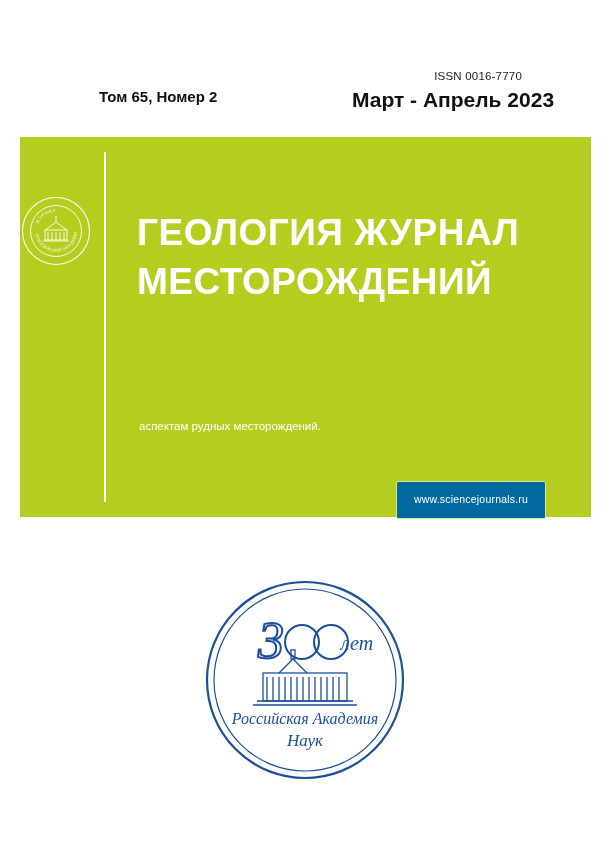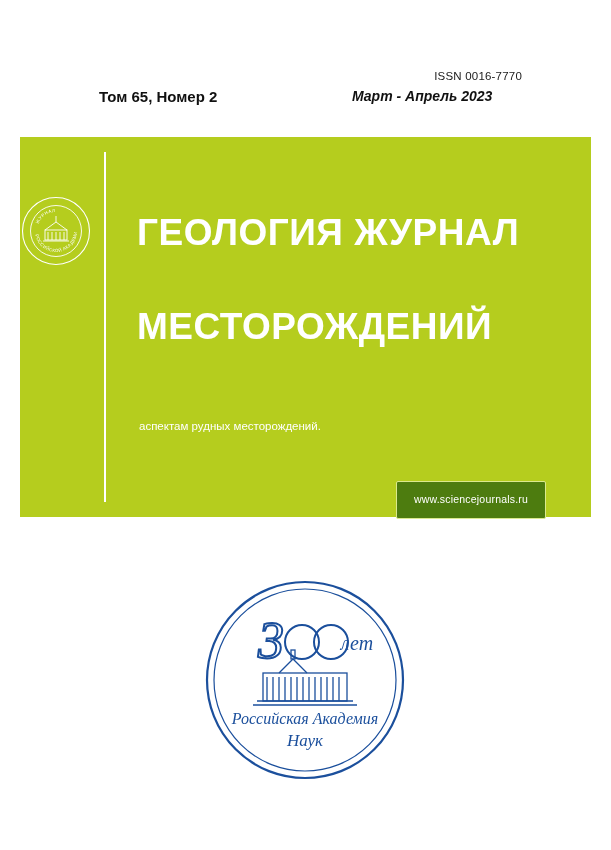--- a/index.html
+++ b/index.html
@@ -39,25 +39,24 @@
     top: 88px;
     font-size: 15px;
     font-weight: bold;
     color: #111111;
     white-space: nowrap;
   }
   .dates {
     position: absolute;
     left: 352px;
     top: 88px;
-    font-size: 14px;
+    font-size: 21px;
     font-weight: bold;
     color: #111111;
     white-space: nowrap;
-    font-style: italic;
   }
 
   
   .band {
     position: absolute;
     left: 20px;
     top: 137px;
     width: 571px;
     height: 380px;
     background: #b5cd1e;
@@ -85,41 +84,41 @@
     position: absolute;
     left: 137px;
     top: 208px;
     width: 440px;
     color: #ffffff;
     font-size: 37px;
     font-weight: bold;
     line-height: 1.33;
     letter-spacing: 0.5px;
   }
-  .title .line2 { display: block; margin-top: 45px; }
+  .title .line2 { display: block; }
 
   
   .subtitle {
     position: absolute;
     left: 139px;
     top: 418px;
     width: 360px;
     color: #ffffff;
     font-size: 11.5px;
     line-height: 1.55;
   }
 
   
   .site-badge {
     position: absolute;
     left: 396px;
     top: 481px;
     width: 148px;
     height: 36px;
-    background: #4d7c0f;
+    background: #0369a1;
     border: 1px solid #dbe98e;
     border-radius: 2px;
   }
   .site-badge span {
     position: absolute;
     left: 0; right: 0;
     top: 11px;
     text-align: center;
     font-size: 10.5px;
     color: #ffffff;

